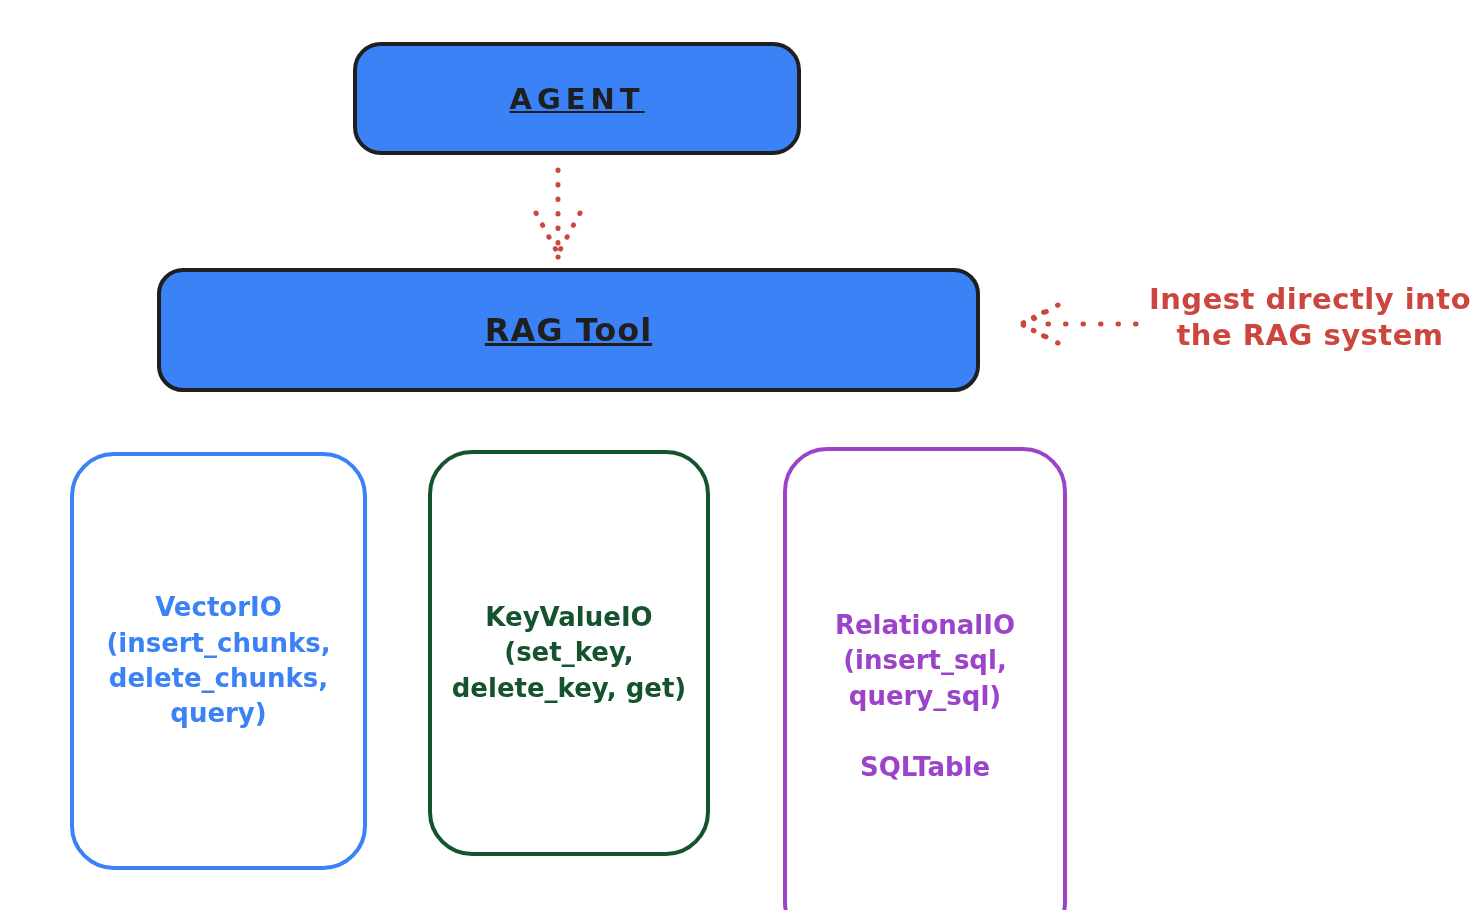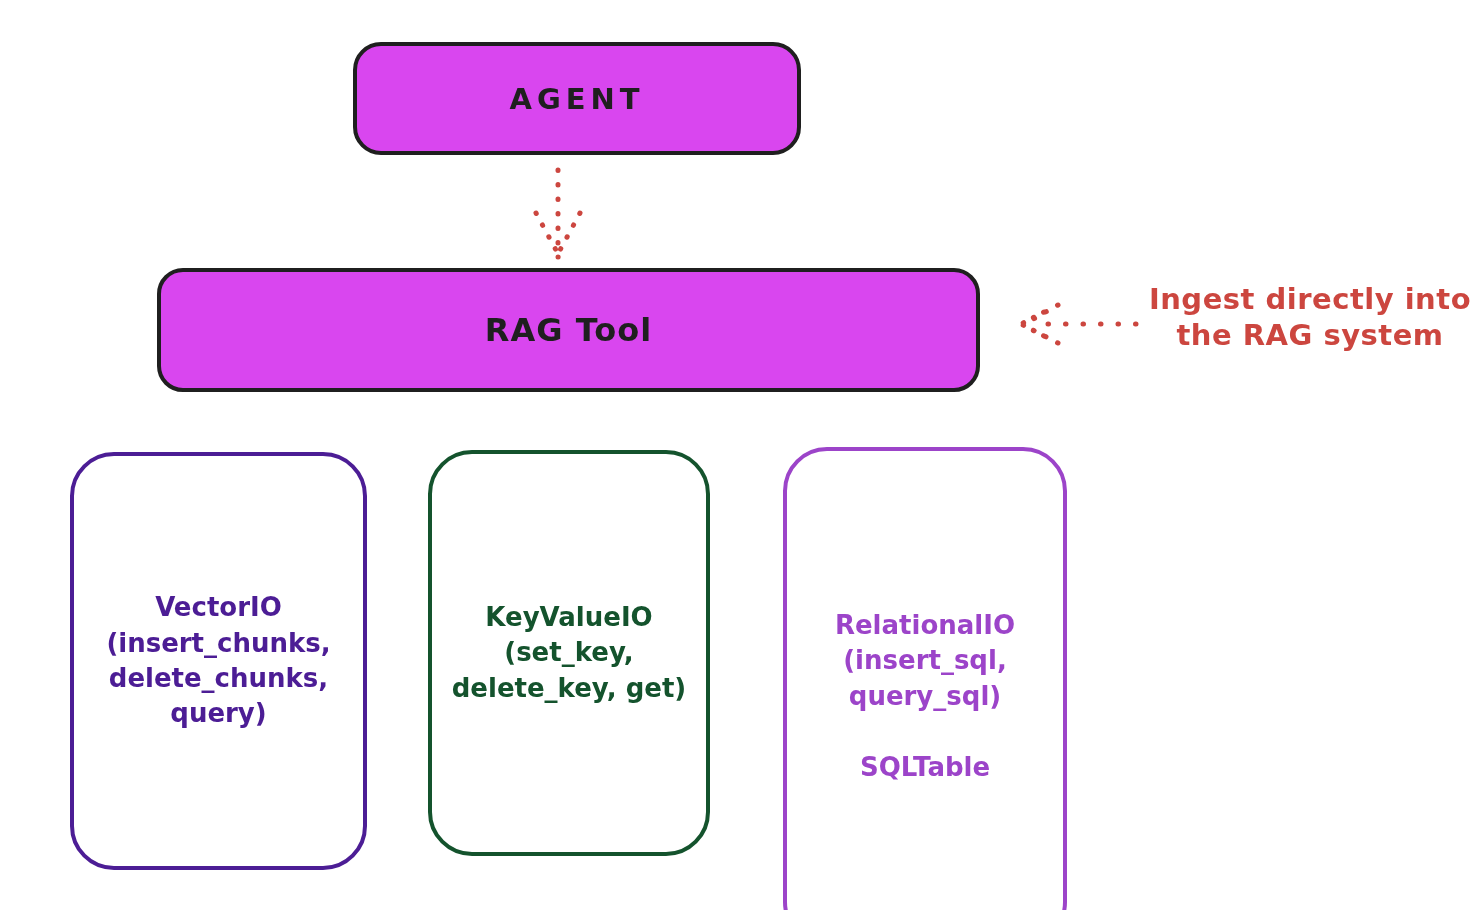--- a/index.html
+++ b/index.html
@@ -11,25 +11,26 @@
     position: relative;
     width: 1484px;
     height: 910px;
     background: #ffffff;
     font-family: "DejaVu Sans", sans-serif;
     overflow: hidden;
   }
   .node {
     position: absolute;
     border: 4px solid;           
-    background: #d946ef;
+    background: #3b82f6;
     display: flex;
     align-items: center;
     justify-content: center;
     box-sizing: border-box;
+    text-decoration: underline;
   }
   .agent-node {
     left: 353px; top: 42px;
     width: 448px; height: 113px;
     border-radius: 28px;
     font-size: 29px;
     font-weight: bold;
     letter-spacing: 5px;
   }
   .rag-node {
@@ -90,21 +91,21 @@
 
   <div class="node rag-node" style="color: rgb(31, 31, 31);">
     <span>RAG Tool</span>
   </div>
 
   <div class="annotation" style="color: rgb(204, 70, 63);">
     <div>Ingest directly into</div>
     <div>the RAG system</div>
   </div>
 
-  <div class="storage" id="storage-vector" style="color: #4c1d95;">
+  <div class="storage" id="storage-vector" style="color: #3b82f6;">
     <div>VectorIO</div>
     <div>(insert_chunks,</div>
     <div>delete_chunks,</div>
     <div>query)</div>
   </div>
 
   <div class="storage" id="storage-kv" style="color: #14532d;">
     <div>KeyValueIO</div>
     <div>(set_key,</div>
     <div>delete_key, get)</div>

